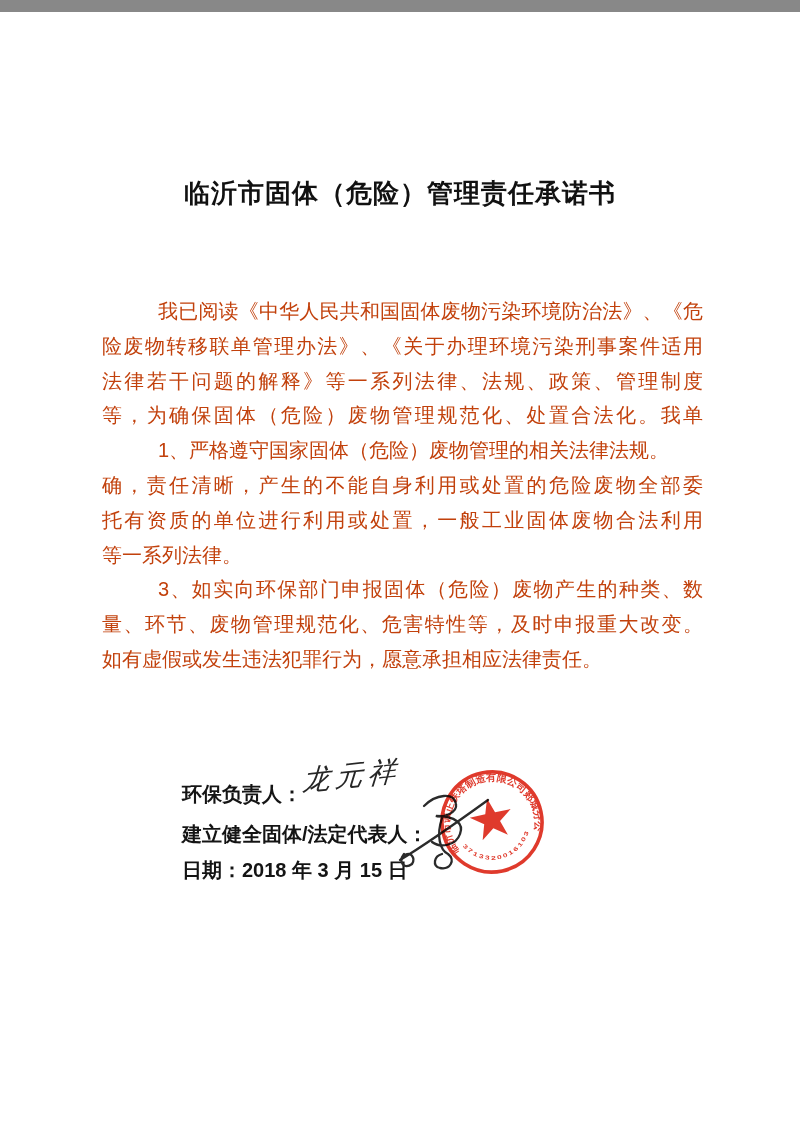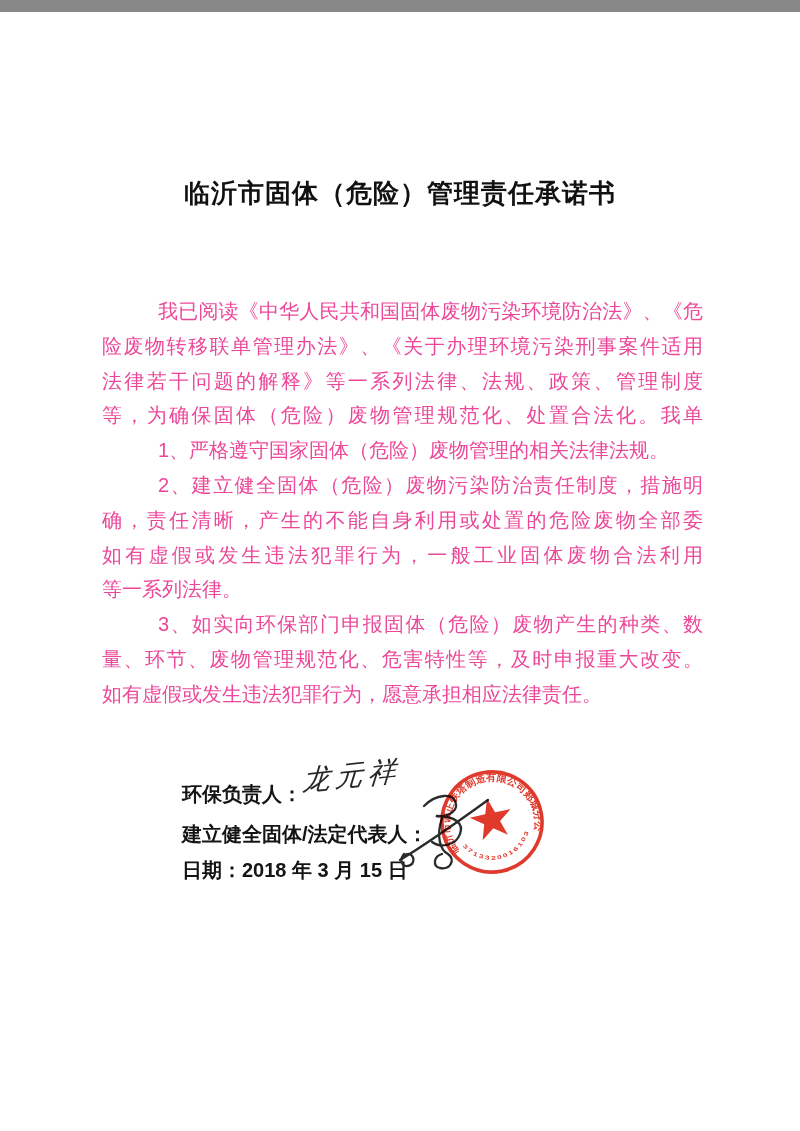--- a/index.html
+++ b/index.html
@@ -9,21 +9,21 @@
     font-family:"Liberation Sans", sans-serif;
     color:#1a1a1a;
   }
   .doc-title {
     position:absolute; top:164px; left:0; width:800px;
     text-align:center; font-size:26px; font-weight:bold;
     letter-spacing:1px; color:#111;
   }
   .doc-body {
     position:absolute; top:282px; left:102px; width:601px;
-    font-size:20px; color:#ec4899;
+    font-size:20px; color:#c2410c;
   }
   .line {
     height:34.8px; line-height:34.8px; white-space:nowrap;
     text-align:justify; text-align-last:justify;
   }
   .line.last { text-align-last:left; }
   .line.indent { text-indent:56px; }
   .sig-label {
     position:absolute; left:182px; font-size:20px; font-weight:bold;
     color:#141414; white-space:nowrap;
@@ -50,23 +50,22 @@
 <div class="page">
 
   <div class="doc-title">临沂市固体（危险）管理责任承诺书</div>
 
   <div class="doc-body">
     <div class="line indent">我已阅读《中华人民共和国固体废物污染环境防治法》、《危</div>
     <div class="line">险废物转移联单管理办法》、《关于办理环境污染刑事案件适用</div>
     <div class="line">法律若干问题的解释》等一系列法律、法规、政策、管理制度</div>
     <div class="line">等，为确保固体（危险）废物管理规范化、处置合法化。我单</div>
     <div class="line indent last">1、严格遵守国家固体（危险）废物管理的相关法律法规。</div>
-    <div class="line indent">2、建立健全固体（危险）废物污染防治责任制度，措施明</div>
     <div class="line">确，责任清晰，产生的不能自身利用或处置的危险废物全部委</div>
-    <div class="line">如有虚假或发生违法犯罪行为，一般工业固体废物合法利用</div>
+    <div class="line">托有资质的单位进行利用或处置，一般工业固体废物合法利用</div>
     <div class="line last">等一系列法律。</div>
     <div class="line indent">3、如实向环保部门申报固体（危险）废物产生的种类、数</div>
     <div class="line">量、环节、废物管理规范化、危害特性等，及时申报重大改变。</div>
     <div class="line last">如有虚假或发生违法犯罪行为，愿意承担相应法律责任。</div>
   </div>
 
   <div class="sig-label l1">环保负责人：</div>
   <div class="sig-label l2">建立健全固体/法定代表人：</div>
   <div class="sig-label l3">日期：2018 年 3 月 15 日</div>
 

